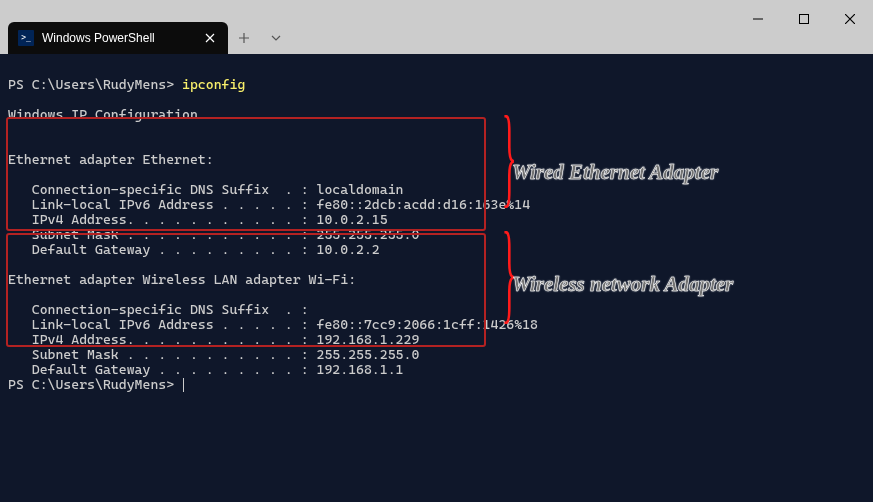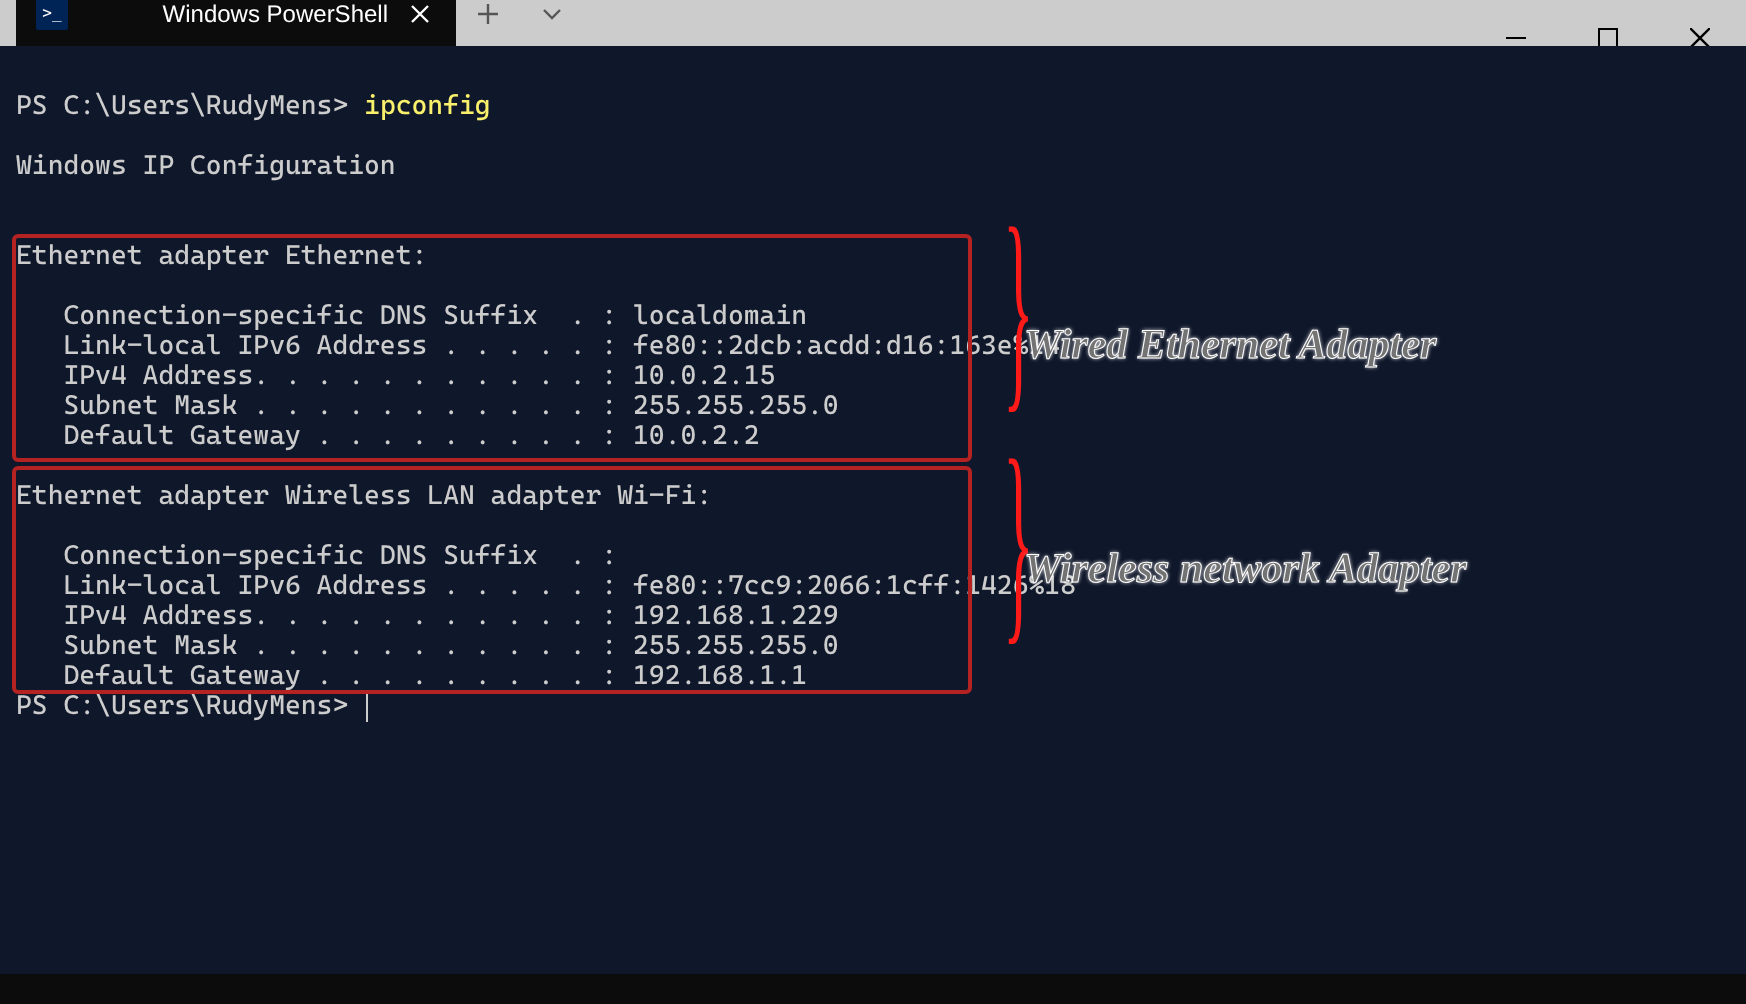--- a/index.html
+++ b/index.html
@@ -7,26 +7,25 @@
       width: 873px;
       height: 502px;
       background: #0c0c0c;
       font-family: Consolas, 'Cascadia Mono', monospace;
       font-size: 14px;
       color: #cccccc;
       overflow: hidden;
       position: relative;
     }
     .title-bar {
-      height: 23px;
+      height: 54px;
       background: #cccccc;
       display: flex;
       align-items: stretch;
       position: relative;
-      text-align: right;
     }
     .tab-area {
       flex: 0 0 auto;
       display: flex;
       align-items: flex-end;
       padding-left: 8px;
     }
     .tab {
       display: flex;
       align-items: center;

